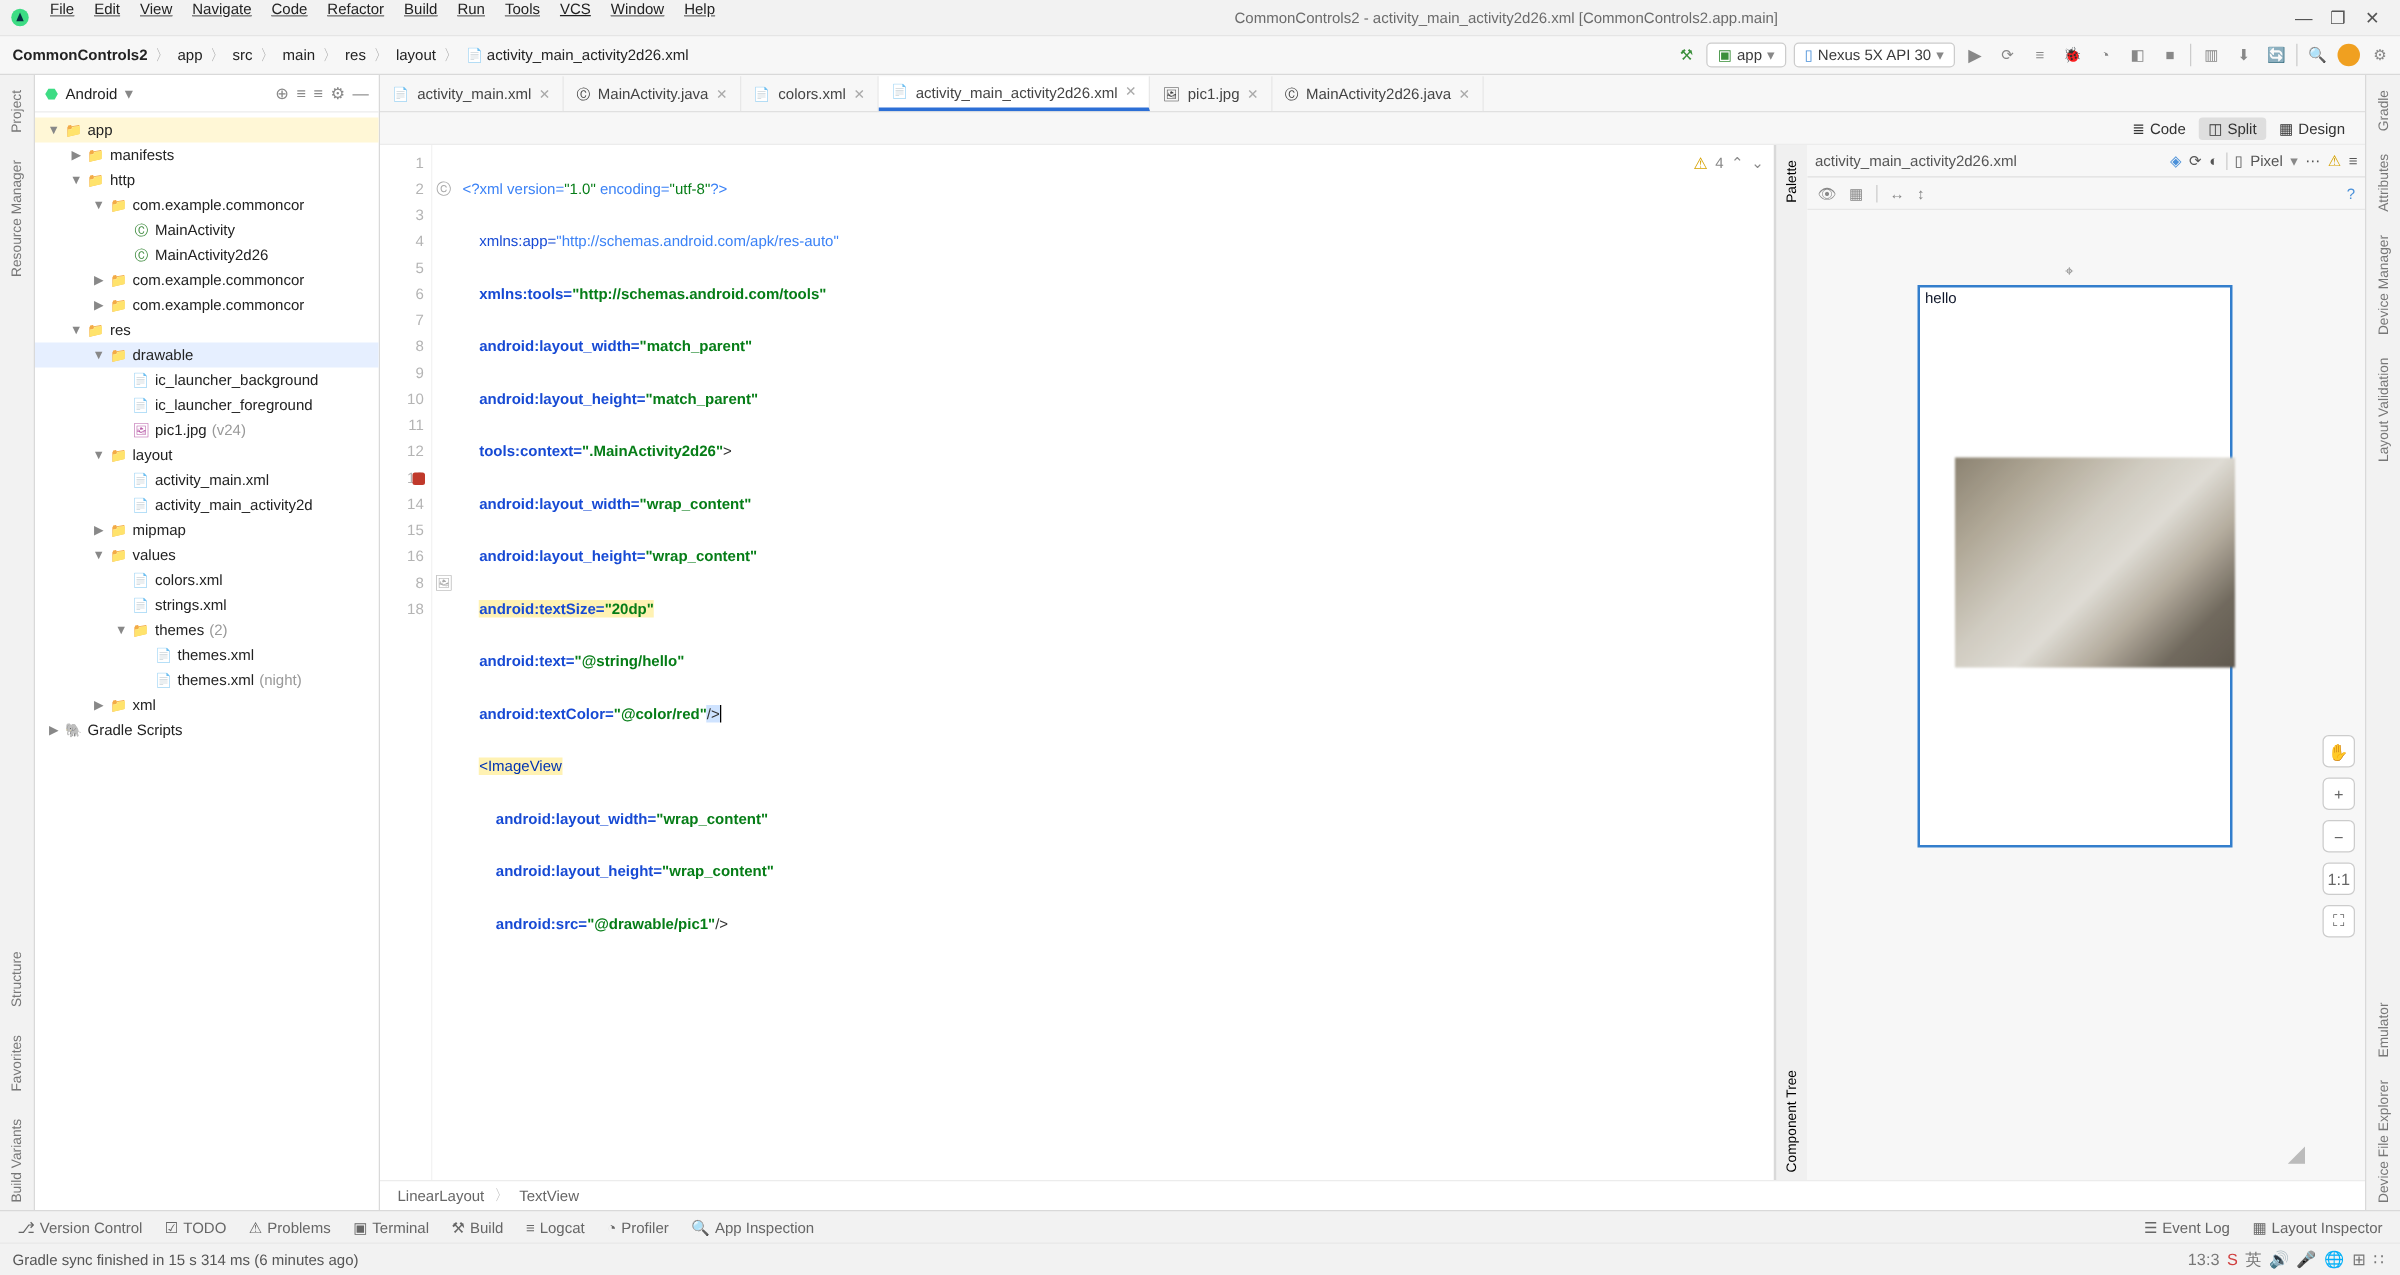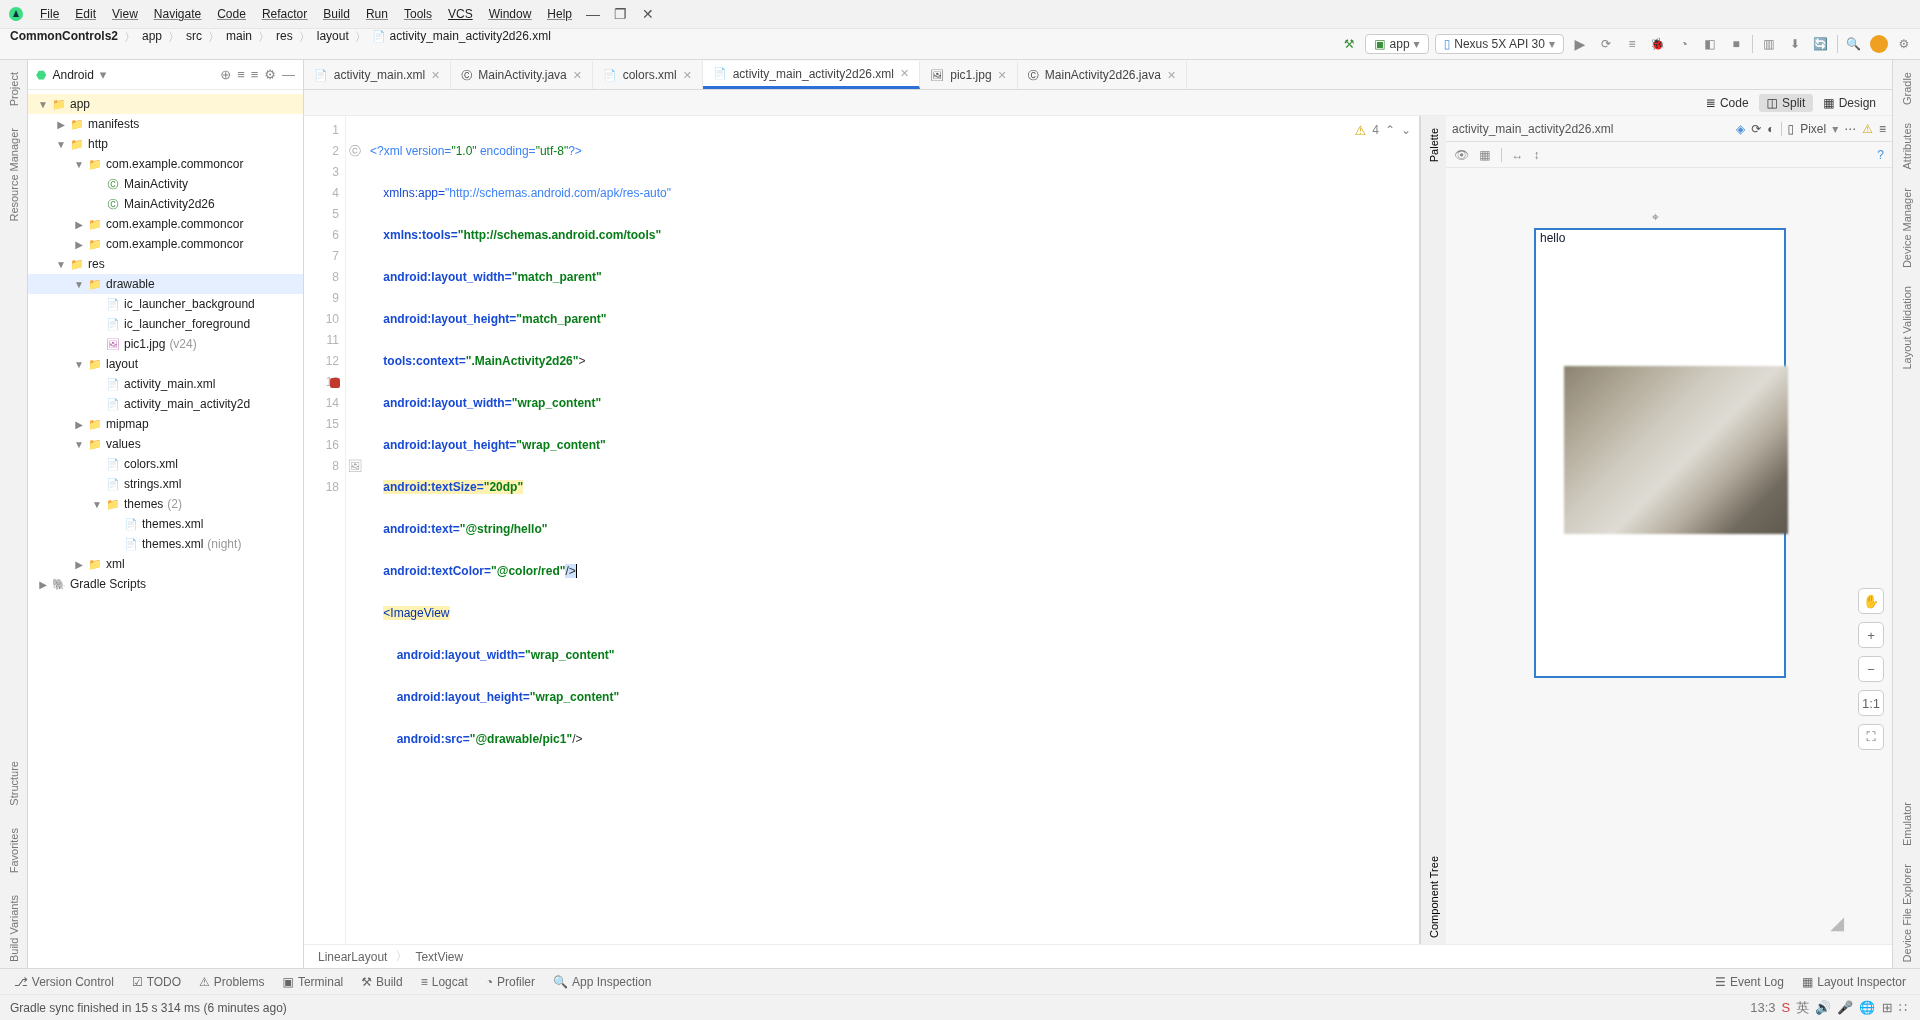--- a/index.html
+++ b/index.html
@@ -1,24 +1,24 @@
 <!DOCTYPE html>
 <html><head>
 <meta charset="utf-8">
 <style>
 * { margin:0; padding:0; box-sizing:border-box; font-family:"Segoe UI",Arial,sans-serif; font-size:12px; }
 body { background:#f2f2f2; width:1920px; height:1020px; overflow:hidden; display:flex; flex-direction:column; }
 .menubar { height:28px; background:#f2f2f2; display:flex; align-items:center; padding:0 8px; color:#222; }
 .menubar .logo { width:16px; height:16px; margin-right:8px; }
-.menubar .m { padding:0 8px; height:100%; display:flex; align-items:center; cursor:default;text-decoration:underline; }
+.menubar .m { padding:0 8px; height:100%; display:flex; cursor:default;text-decoration:underline; }
 .menubar .title { flex:1; text-align:center; color:#6b6b6b; }
 .menubar .wc { display:flex; gap:14px; padding:0 6px; }
 .menubar .wc div { width:14px; height:14px; color:#555; font-size:14px; line-height:14px; }
 .u { text-decoration:underline; text-decoration-color:#888; }
-.toolbar { height:32px; background:#f7f7f7; display:flex; padding:0 6px; border-top:1px solid #e5e5e5; border-bottom:1px solid #d9d9d9; color:#3b3b3b; }
+.toolbar { height:32px; background:#f7f7f7; display:flex; align-items:center; padding:0 6px; border-top:1px solid #e5e5e5; border-bottom:1px solid #d9d9d9; color:#3b3b3b; }
 .crumb { color:#222; padding:0 4px; }
 .crumb-sep { color:#aaa; padding:0 2px; }
 .crumb.bold { font-weight:600; }
 .crumb.file::before { content:"📄"; font-size:11px; margin-right:3px; }
 .toolbar-right { margin-left:auto; display:flex; align-items:center; gap:6px; }
 .pill { border:1px solid #ccc; border-radius:4px; padding:2px 8px; background:#fff; display:flex; align-items:center; gap:4px; }
 .pill.run::before { content:"▣"; color:#3a8f3a; }
 .play { color:#2d9e2d; font-size:14px; }
 .tbtn { width:20px; height:20px; color:#888; display:flex; align-items:center; justify-content:center; }
 .orangecircle{width:18px;height:18px;background:#f0a020;border-radius:50%}
@@ -132,20 +132,21 @@
     </div>
   <div class="m">
       <span>VCS</span>
     </div>
   <div class="m">
       <span class="u">Window</span>
     </div>
   <div class="m">
       <span class="u">Help</span>
     </div>
+  <div class="title">CommonControls2 - activity_main_activity2d26.xml [CommonControls2.app.main]</div>
   <div class="wc">
     <div>—</div>
     <div>❐</div>
     <div>✕</div>
   </div>
 </div>
 
 <div class="toolbar">
   <span class="crumb bold">CommonControls2</span>
     <span class="crumb-sep">〉</span>

